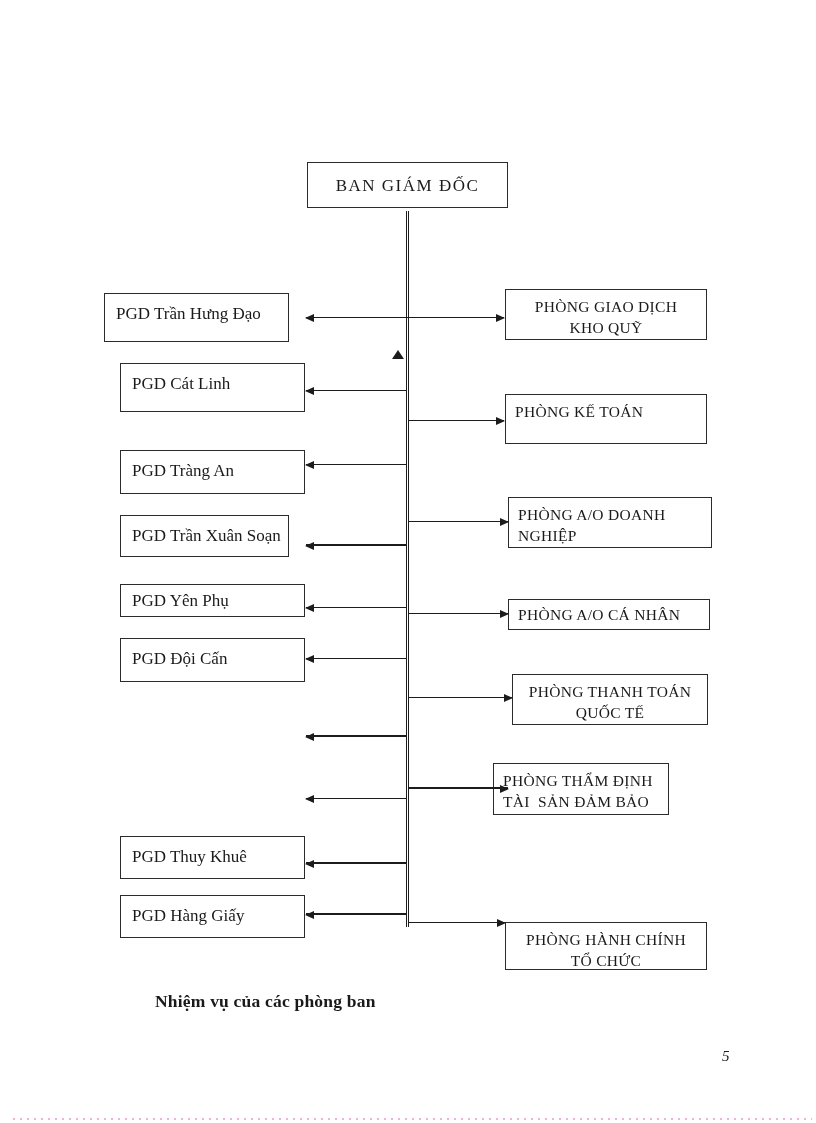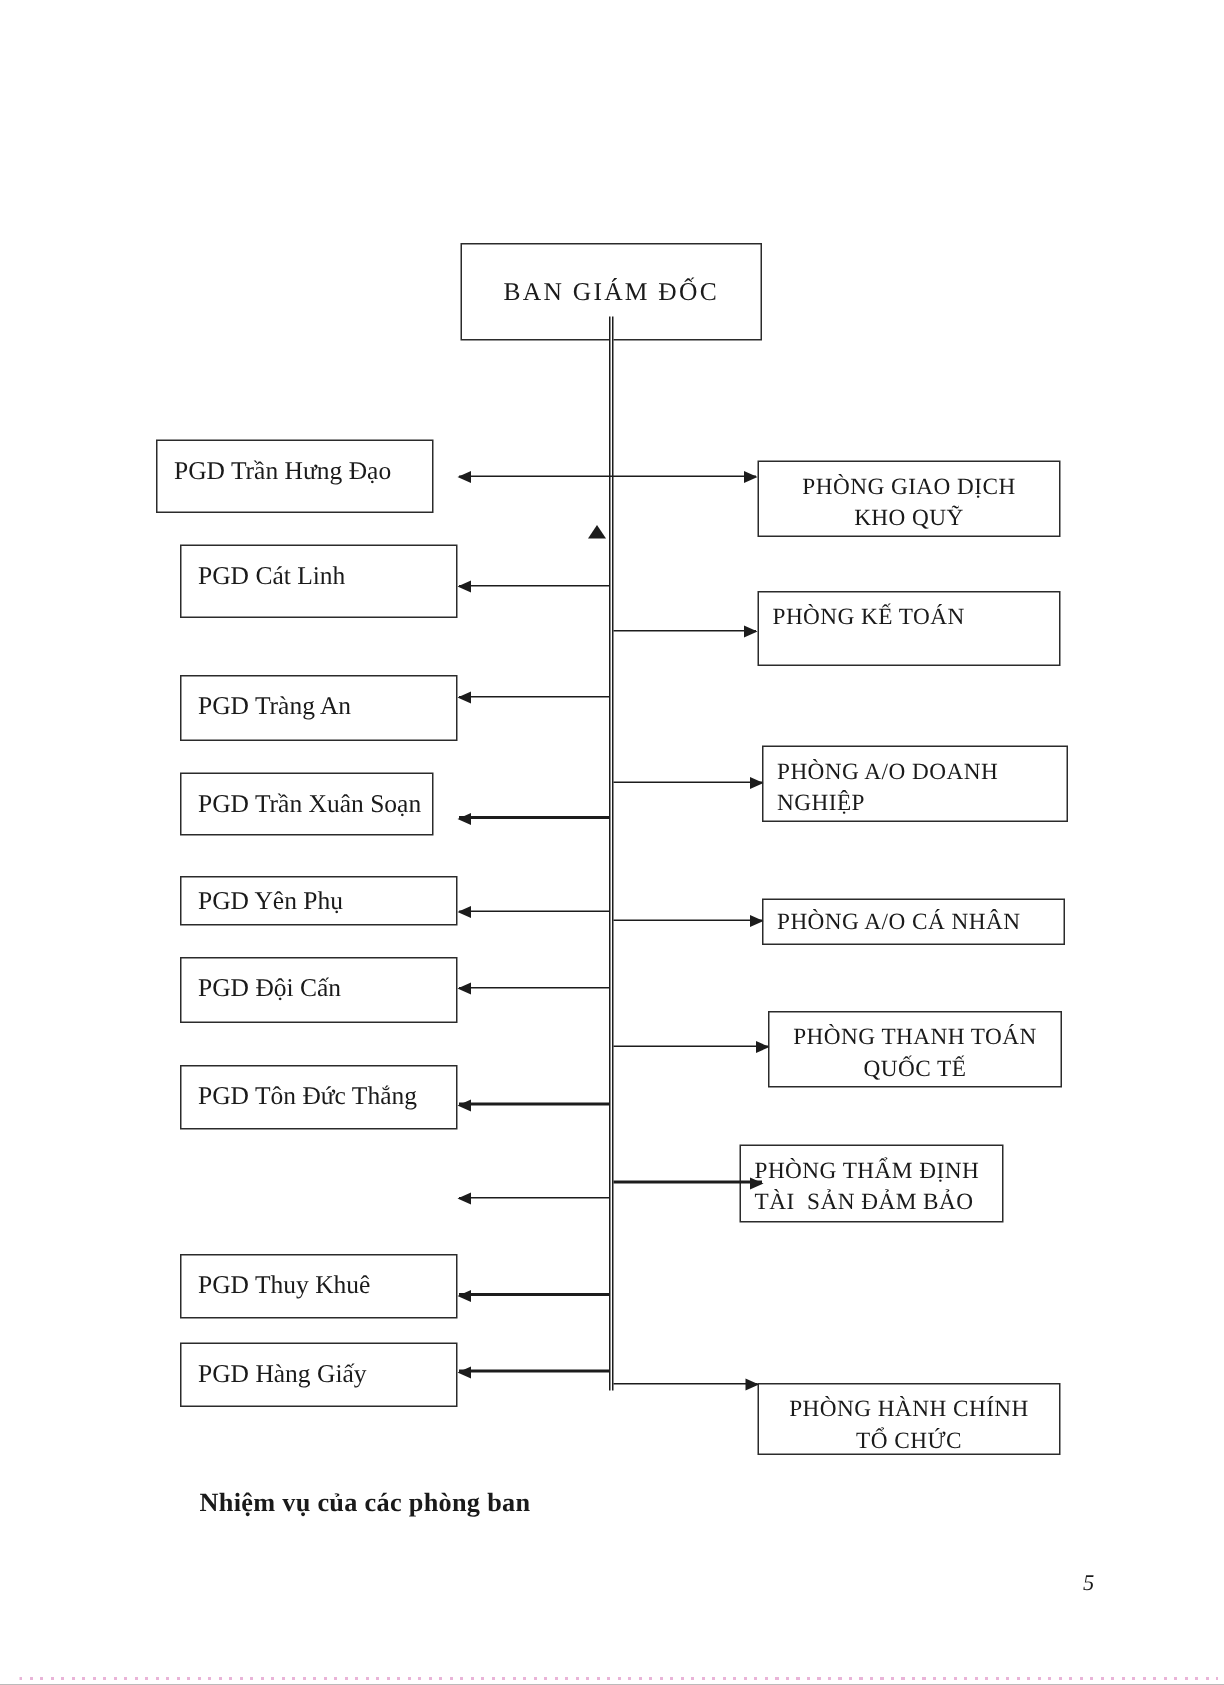--- a/index.html
+++ b/index.html
@@ -73,38 +73,39 @@
     width:0;height:0;
     border-left:6px solid transparent;
     border-right:6px solid transparent;
     border-bottom:9px solid #1c1c1c;
   }
   .heading{
     position:absolute;
     font-size:17.5px;
     font-weight:bold;
     letter-spacing:.2px;
+    margin-left:22px;
   }
   .page-number{
     position:absolute;
     font-size:15px;
     font-style:italic;
   }
   .dotted-rule{
     position:absolute;
     height:2px;
     background:repeating-linear-gradient(90deg,#e9b4d8 0 2px,transparent 2px 7px);
   }
 </style>
 </head>
 <body>
 
 <div class="page">
 
-  <div class="box root-box" style="left:307px;top:162px;width:201px;height:65px">
+  <div class="box root-box" style="left:307px;top:162px;width:201px;height:46px">
     <span class="lbl">BAN GIÁM ĐỐC</span>
   </div>
 
   <div class="spine" style="left:406px;top:211px;height:716px"></div>
   <div class="up-arrow" style="left:392px;top:350px"></div>
 
   <div class="box left-box" style="left:104px;top:293px;width:185px;height:49px">
     <span class="lbl">PGD Trần Hưng Đạo</span>
   </div>
   <div class="box left-box" style="left:120px;top:363px;width:185px;height:49px">
@@ -115,31 +116,28 @@
   </div>
   <div class="box left-box" style="left:120px;top:515px;width:169px;height:42px">
     <span class="lbl">PGD Trần Xuân Soạn</span>
   </div>
   <div class="box left-box" style="left:120px;top:584px;width:185px;height:33px">
     <span class="lbl" style="padding-top:5px">PGD Yên Phụ</span>
   </div>
   <div class="box left-box" style="left:120px;top:638px;width:185px;height:44px">
     <span class="lbl">PGD Đội Cấn</span>
   </div>
-  <div class="box left-box" style="left:120px;top:710px;width:185px;height:43px">
-    <span class="lbl">PGD Tôn Đức Thắng</span>
-  </div>
   <div class="box left-box" style="left:120px;top:836px;width:185px;height:43px">
     <span class="lbl">PGD Thuy Khuê</span>
   </div>
   <div class="box left-box" style="left:120px;top:895px;width:185px;height:43px">
     <span class="lbl">PGD Hàng Giấy</span>
   </div>
 
-  <div class="box right-box center" style="left:505px;top:307px;width:202px;height:51px">
+  <div class="box right-box center" style="left:505px;top:289px;width:202px;height:51px">
     <span class="lbl">PHÒNG GIAO DỊCH
 KHO QUỸ</span>
   </div>
   <div class="box right-box" style="left:505px;top:394px;width:202px;height:50px">
     <span class="lbl">PHÒNG KẾ TOÁN</span>
   </div>
   <div class="box right-box" style="left:508px;top:599px;width:202px;height:31px">
     <span class="lbl" style="padding-top:4px">PHÒNG A/O CÁ NHÂN</span>
   </div>
   <div class="box right-box" style="left:508px;top:497px;width:204px;height:51px">

